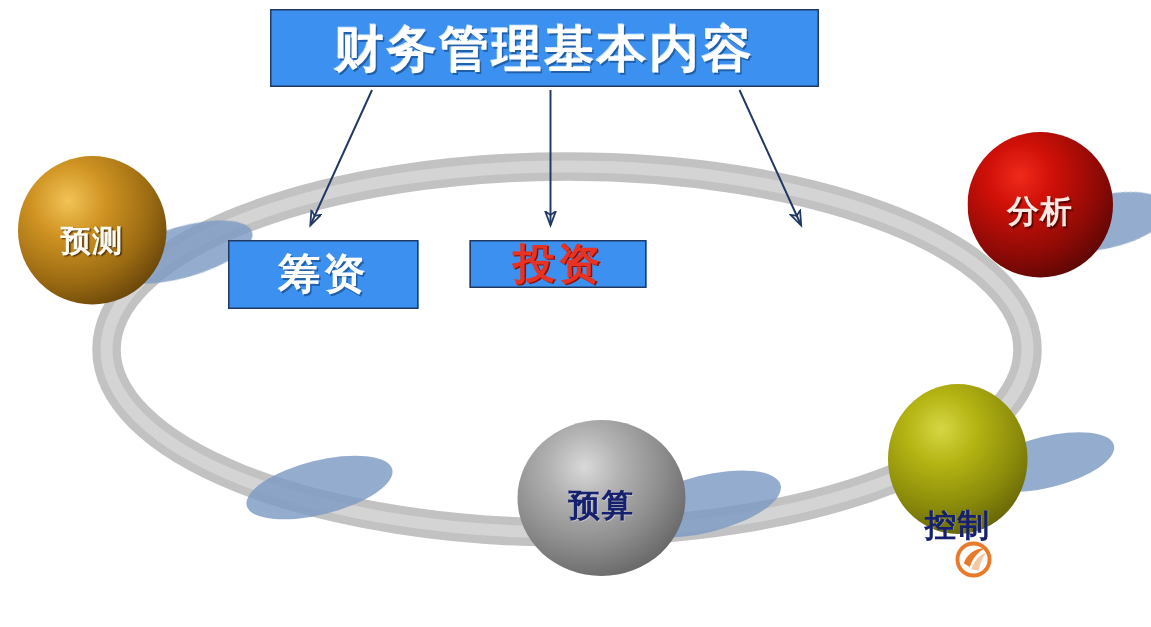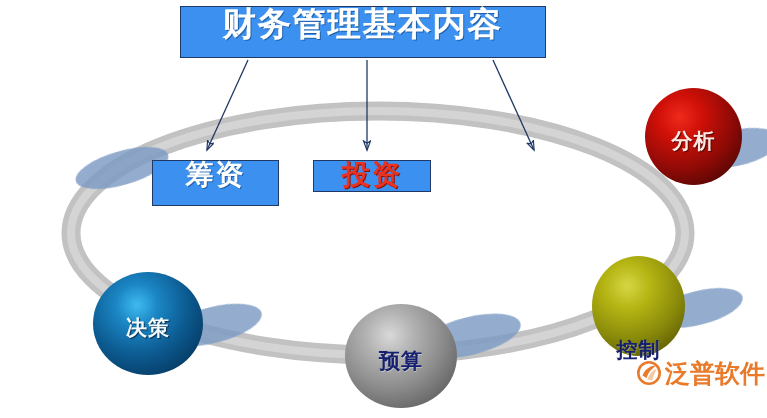--- a/index.html
+++ b/index.html
@@ -31,21 +31,21 @@
   .layer-arrows { z-index: 5; }
 
   
   .box {
     position: absolute;
     background: #3c91f0;
     border: 1.5px solid #1f3864;
     box-sizing: border-box;
     z-index: 6;
     display: flex;
-    align-items: flex-start;
+    align-items: center;
     justify-content: center;
     text-align: center;
   }
   .box-label {
     font-weight: bold;
     letter-spacing: 2px;
     line-height: 1;
     white-space: nowrap;
   }
   #title-box {
@@ -105,21 +105,21 @@
   }
   #sphere-analysis .sphere-label { color: #ffe9e2; text-shadow: 1px 1px 1px rgba(60,0,0,.8); }
 
   #sphere-decision {
     left: 93px; top: 272px; width: 110px; height: 103px;
     background: radial-gradient(circle at 40% 32%, #3fbbf0 0%, #1b86c4 22%, #0c5b91 52%, #063c66 80%, #03243f 100%);
   }
   #sphere-decision .sphere-label { color: #f3fbff; text-shadow: 1px 1px 1px rgba(0,25,50,.8); }
 
   #sphere-budget {
-    left: 345px; top: 304px; width: 112px; height: 104px;
+    left: 345px; top: 280px; width: 112px; height: 104px;
     background: radial-gradient(circle at 40% 30%, #d9d9d9 0%, #b2b2b2 24%, #8e8e8e 52%, #626262 82%, #3e3e3e 100%);
     text-align: center;
   }
 
   #sphere-control {
     left: 592px; top: 256px; width: 93px; height: 100px;
     background: radial-gradient(circle at 38% 30%, #d6d645 0%, #b4b413 26%, #8a8a0b 58%, #5c5c06 86%, #3a3a03 100%);
     align-items: flex-end;
   }
 
@@ -192,38 +192,37 @@
     <span class="box-label">财务管理基本内容</span>
   </div>
 
   <div class="box sub-box" id="box-financing">
     <span class="box-label">筹资</span>
   </div>
   <div class="box sub-box accent" id="box-invest">
     <span class="box-label">投资</span>
   </div>
 
+  <div class="sphere" id="sphere-forecast">
+    <span class="sphere-label lbl-light">预测</span>
+  </div>
   <div class="sphere" id="sphere-analysis">
     <span class="sphere-label lbl-light">分析</span>
   </div>
   <div class="sphere" id="sphere-control">
     <span class="sphere-label lbl-dark">控制</span>
   </div>
   <div class="sphere" id="sphere-budget">
     <span class="sphere-label lbl-dark">预算</span>
-  </div>
-  <div class="sphere" id="sphere-decision">
-    <span class="sphere-label lbl-light">决策</span>
   </div>
 
   <div id="watermark">
     <div id="wm-row">
       <svg id="wm-mark" width="26" height="26" viewBox="0 0 26 26">
         <path d="M13,1 A12,12 0 1,0 13,25 A12,12 0 1,0 13,1 Z
                  M13,3.6 A9.4,9.4 0 1,1 13,22.4 A9.4,9.4 0 1,1 13,3.6 Z" fill="#e87a2a"></path>
         <path d="M6.5,15.5 C9,8.5 15,5.5 20.5,5.5 C16,8 12.5,12 10.5,18 Z" fill="#e87a2a"></path>
         <path d="M11.5,19.5 C13.5,13.5 17,10 21,8.5 C18.5,13 17,17 16.5,20.5 Z" fill="#f3c9a6"></path>
       </svg>
-      <span id="wm-brand">泛普软件</span>
     </div>
   </div>
 
 </div>
 
 </body></html>

